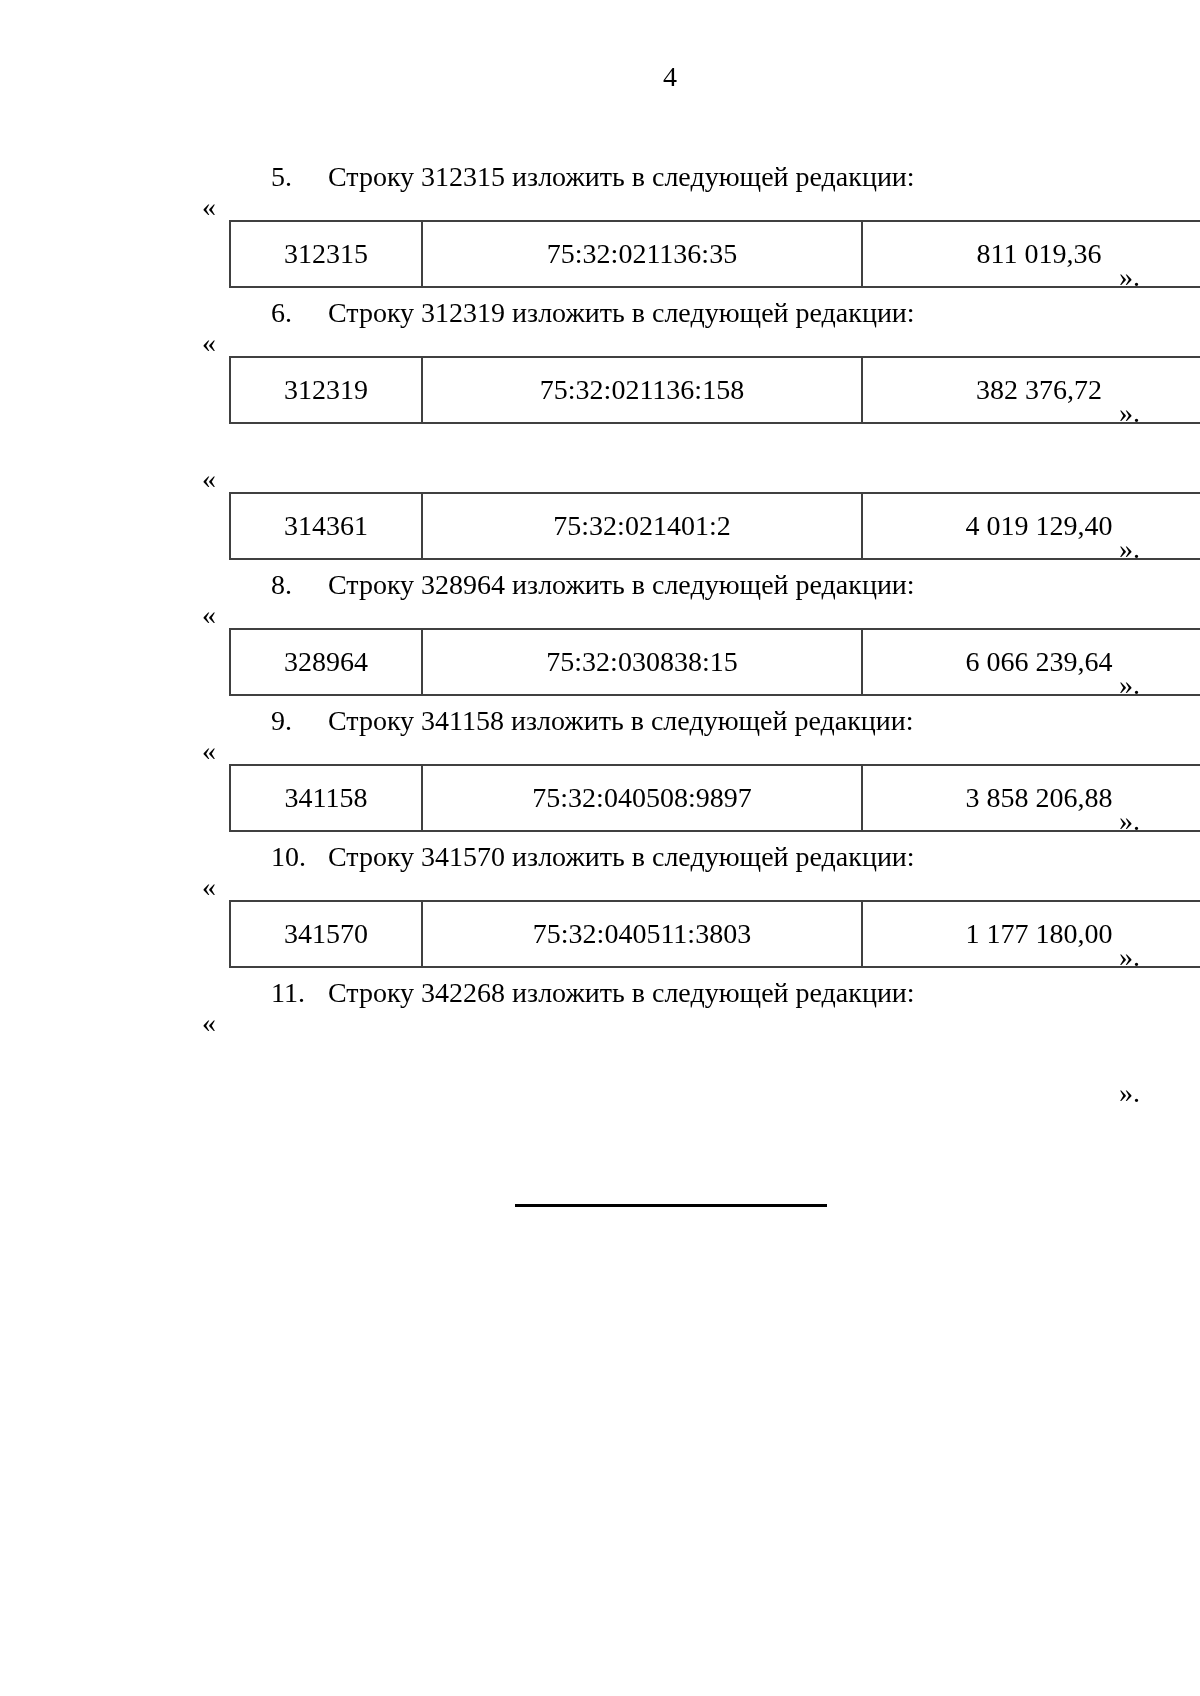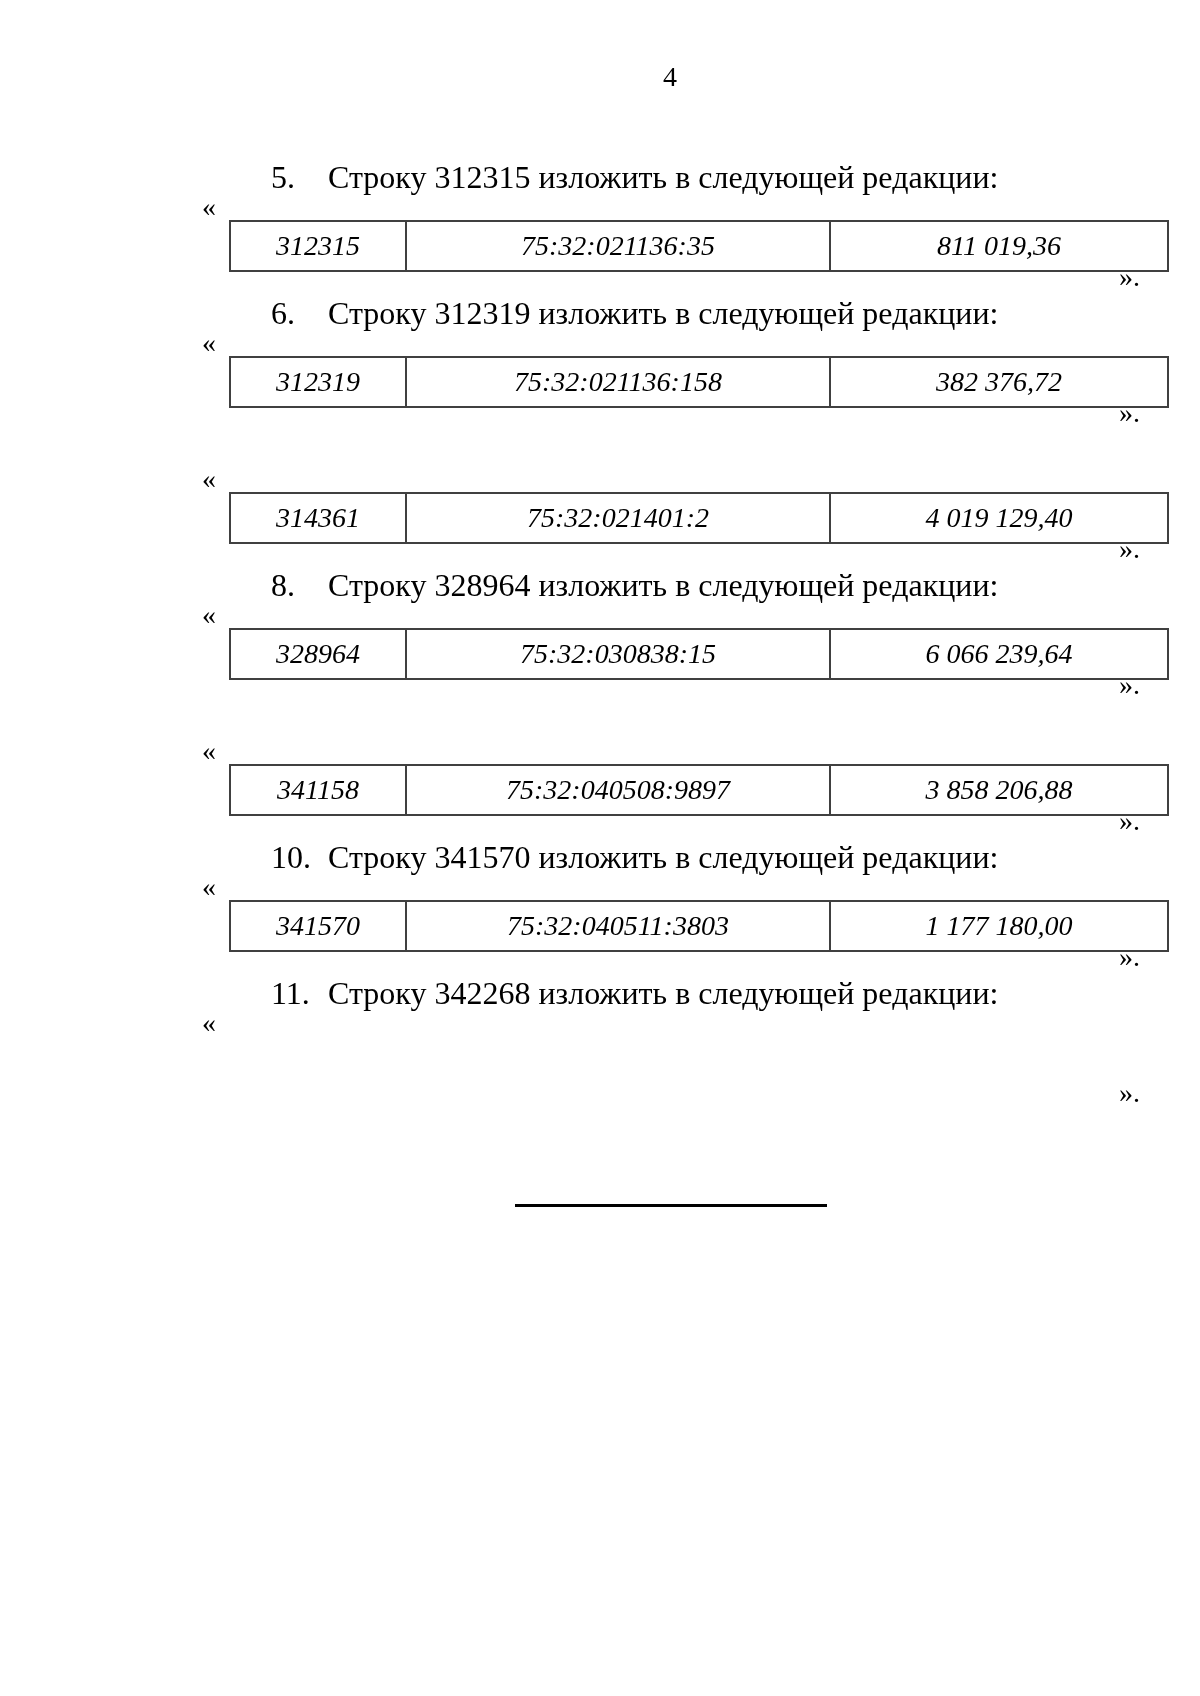--- a/index.html
+++ b/index.html
@@ -31,21 +31,21 @@
     width: 940px;
   }
   .item {
     position: relative;
     height: 136px;
   }
   .heading {
     position: absolute;
     top: 0;
     left: 71px;
-    font-size: 32px;
+    font-size: 28px;
     line-height: 34px;
     white-space: nowrap;
   }
   .num {
     display: inline-block;
     width: 57px;
   }
   .quote-open {
     position: absolute;
     top: 30px;
@@ -67,23 +67,22 @@
     width: 884px;
     height: 40px;
     border-collapse: collapse;
     table-layout: fixed;
   }
   table.row-table td {
     border: 2px solid #404040;
     text-align: center;
     vertical-align: middle;
     font-size: 28px;
-    padding: 8px;
+    padding: 16px;
     overflow: hidden;
-    font-style: italic;
   }
   td.col-line      { width: 158px; }
   td.col-cadastral { width: 406px; margin-top: 18px; }
   td.col-amount    { width: 320px; }
   .separator {
     position: absolute;
     top: 1204px;
     left: 515px;
     width: 312px;
     height: 0;
@@ -156,20 +155,23 @@
         <td class="col-line">328964</td>
         <td class="col-cadastral">75:32:030838:15</td>
         <td class="col-amount">6 066 239,64</td>
       </tr>
     </tbody>
       </table>
     <div class="quote-close">».</div>
   </div>
 
   <div class="item">
+    <div class="heading">
+      <span class="num">9.</span><span>Строку 341158 изложить в следующей редакции:</span>
+    </div>
     <div class="quote-open">«</div>
     <table class="row-table">
       <tbody>
           <tr>
         <td class="col-line">341158</td>
         <td class="col-cadastral">75:32:040508:9897</td>
         <td class="col-amount">3 858 206,88</td>
       </tr>
     </tbody>
       </table>

